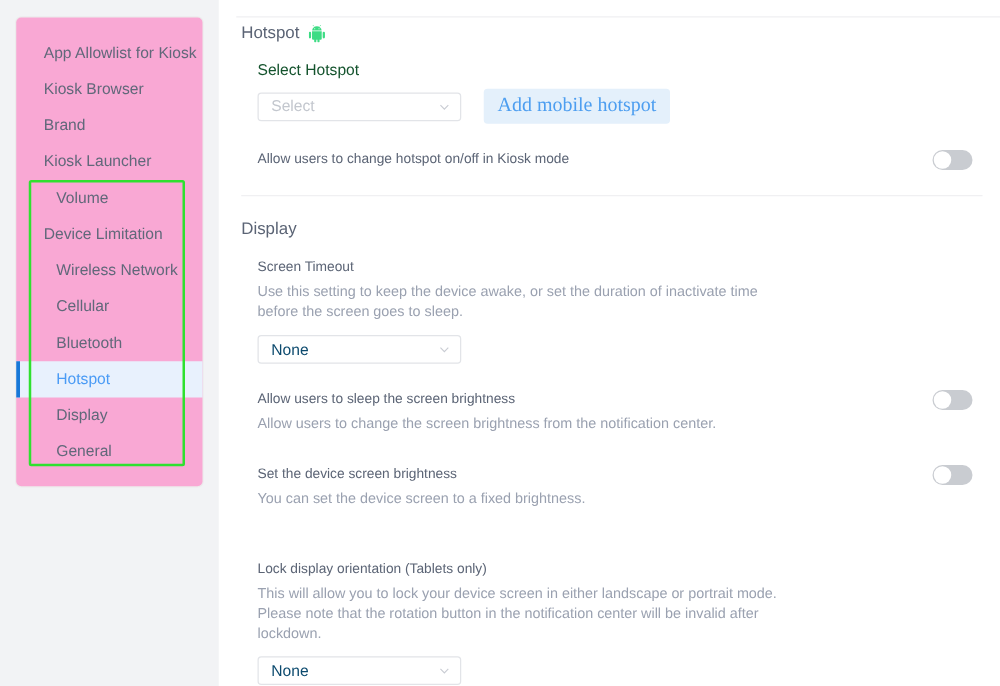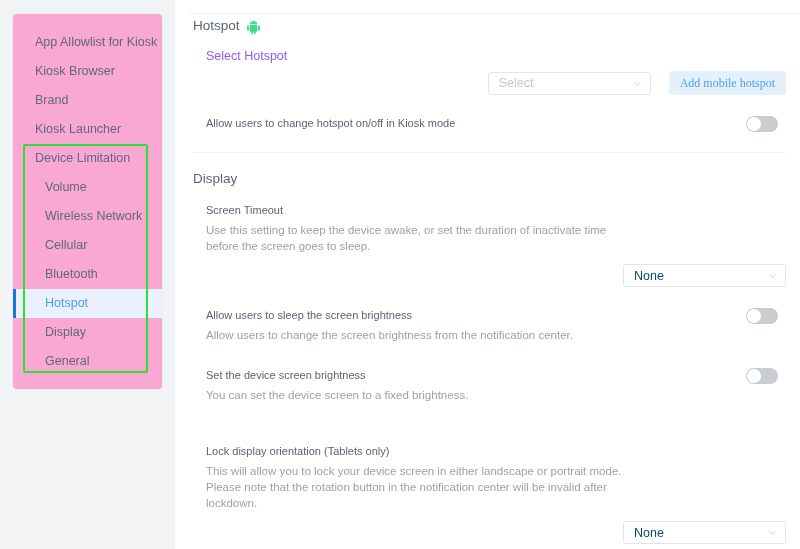--- a/index.html
+++ b/index.html
@@ -107,32 +107,31 @@
   .android-icon {
     display: inline-block;
     width: 13px;
     height: 14px;
     position: relative;
     top: 1px;
   }
 
   .field-label {
     font-size: 12.5px;
-    color: #8b5cf6;
+    color: #14532d;
     margin-left: 13px;
     margin-top: 16px;
   }
 
   .row-inline {
     display: flex;
     align-items: center;
     margin-left: 13px;
     margin-top: 8px;
     gap: 18px;
-    justify-content: flex-end;
   }
   .select-box {
     width: 163px;
     height: 23px;
     border: 1px solid #e2e4e8;
     border-radius: 3px;
     background: #fff;
     display: flex;
     align-items: center;
     justify-content: space-between;
@@ -150,21 +149,21 @@
   .chev {
     width: 9px;
     height: 9px;
     flex: none;
   }
   .btn-light {
     background: #e4f0fb;
     color: #4d9ef0;
     border: none;
     border-radius: 3px;
-    font-size: 12px;
+    font-size: 16px;
     font-family: "Liberation Serif", serif;
     padding: 6px 11px;
     cursor: pointer;
     line-height: 1;
   }
 
   .setting-row {
     display: flex;
     align-items: flex-start;
     justify-content: space-between;
@@ -224,25 +223,25 @@
       </div>
       <div class="nav-item">
         <span>Kiosk Browser</span>
       </div>
       <div class="nav-item">
         <span>Brand</span>
       </div>
       <div class="nav-item">
         <span>Kiosk Launcher</span>
       </div>
+      <div class="nav-item sub">
+        <span>Volume</span>
+      </div>
       <div class="nav-item">
         <span>Device Limitation</span>
-      </div>
-      <div class="nav-item sub">
-        <span>Volume</span>
       </div>
       <div class="nav-item sub">
         <span>Wireless Network</span>
       </div>
       <div class="nav-item sub">
         <span>Cellular</span>
       </div>
       <div class="nav-item sub">
         <span>Bluetooth</span>
       </div>

